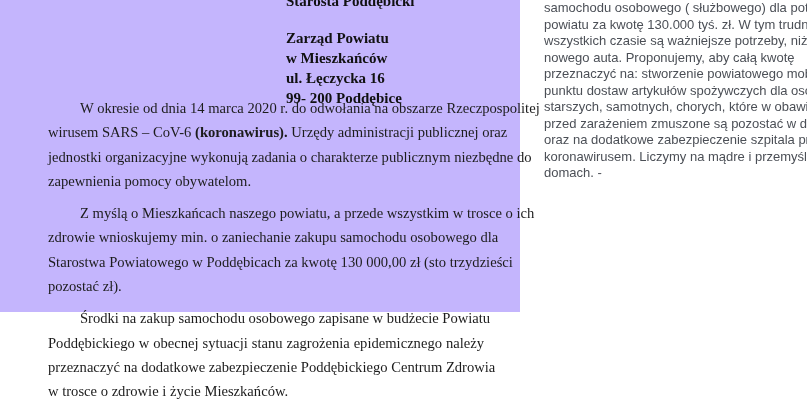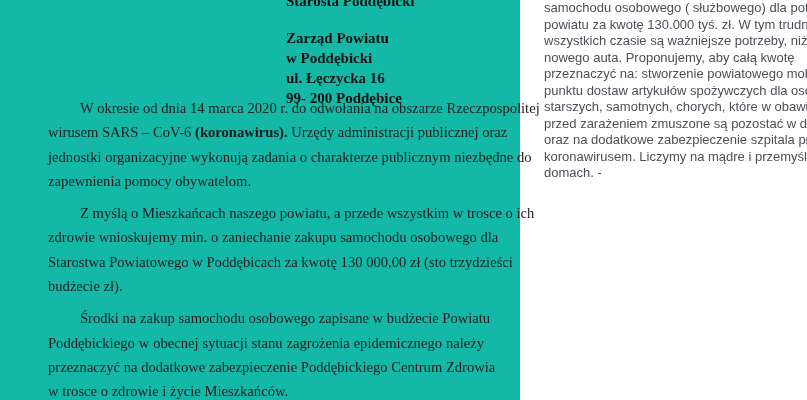--- a/index.html
+++ b/index.html
@@ -1,17 +1,17 @@
 <!DOCTYPE html>
 <html><head>
 <meta charset="utf-8">
 <style>
   html, body { margin:0; padding:0; }
   body { width:807px; height:400px; overflow:hidden; background:#ffffff; position:relative; }
-  .letter { position:absolute; left:0; top:0; width:520px; height:400px; background:#14b8a6;
+  .letter { position:absolute; left:0; top:0; width:520px; height:312px; background:#c4b5fd;
     font-family:"Liberation Serif", "DejaVu Serif", serif; color:#1c1c1c; font-size:14.6px; }
   .addr { position:absolute; left:286px; top:-9px; font-weight:bold; font-size:15px; line-height:20px; color:#111; }
   .addr div { white-space:nowrap; }
   .addr .partial { margin-bottom:17px; }
   .body { position:absolute; left:40px; top:88px; width:452px; line-height:24.3px; }
   .p { margin:8px; text-align:justify; text-align-last:auto; }
   .line { display:block; text-align:justify; text-align-last:justify; white-space:nowrap; }
   .line.last { text-align-last:left; }
   .u { }
   b { font-weight:bold; }
@@ -19,37 +19,37 @@
     font-family:"Liberation Sans", "DejaVu Sans", sans-serif; color:#4b4f56; font-size:13px; line-height:16.5px; }
   .fb .line { text-align:left; text-align-last:left; }
 </style>
 </head>
 <body>
 
 <div class="letter">
   <div class="addr">
     <div class="partial">Starosta Poddębicki</div>
     <div>Zarząd Powiatu</div>
-    <div>w Poddębicki</div>
+    <div>w Mieszkańców</div>
     <div>ul. Łęczycka 16</div>
     <div>99- 200 Poddębice</div>
   </div>
 
   <div class="body">
     <div class="p">
       <span class="line" style="padding-left:32px;">W okresie od dnia 14 marca 2020 r. do odwołania na obszarze Rzeczpospolitej</span>
       <span class="line"><span>wirusem SARS – CoV-6 </span><b>(koronawirus).</b><span> Urzędy administracji publicznej oraz</span></span>
       <span class="line">jednostki organizacyjne wykonują zadania o charakterze publicznym niezbędne do</span>
       <span class="line last">zapewnienia pomocy obywatelom.</span>
     </div>
     <div class="p">
       <span class="line" style="padding-left:32px;">Z myślą o Mieszkańcach naszego powiatu, a przede wszystkim w trosce o ich</span>
       <span class="line"><span>zdrowie  </span><span class="u">wnioskujemy min. o zaniechanie zakupu samochodu osobowego dla</span></span>
       <span class="line u">Starostwa Powiatowego w Poddębicach za kwotę 130 000,00 zł (sto trzydzieści</span>
-      <span class="line last u">budżecie zł). </span>
+      <span class="line last u">pozostać zł). </span>
     </div>
     <div class="p">
       <span class="line" style="padding-left:32px;">Środki na zakup samochodu osobowego  zapisane w budżecie Powiatu</span>
       <span class="line">Poddębickiego w obecnej sytuacji stanu zagrożenia epidemicznego należy</span>
       <span class="line">przeznaczyć na dodatkowe zabezpieczenie Poddębickiego Centrum Zdrowia</span>
       <span class="line last">w trosce o zdrowie i życie Mieszkańców.</span>
     </div>
 
   </div>
 </div>

